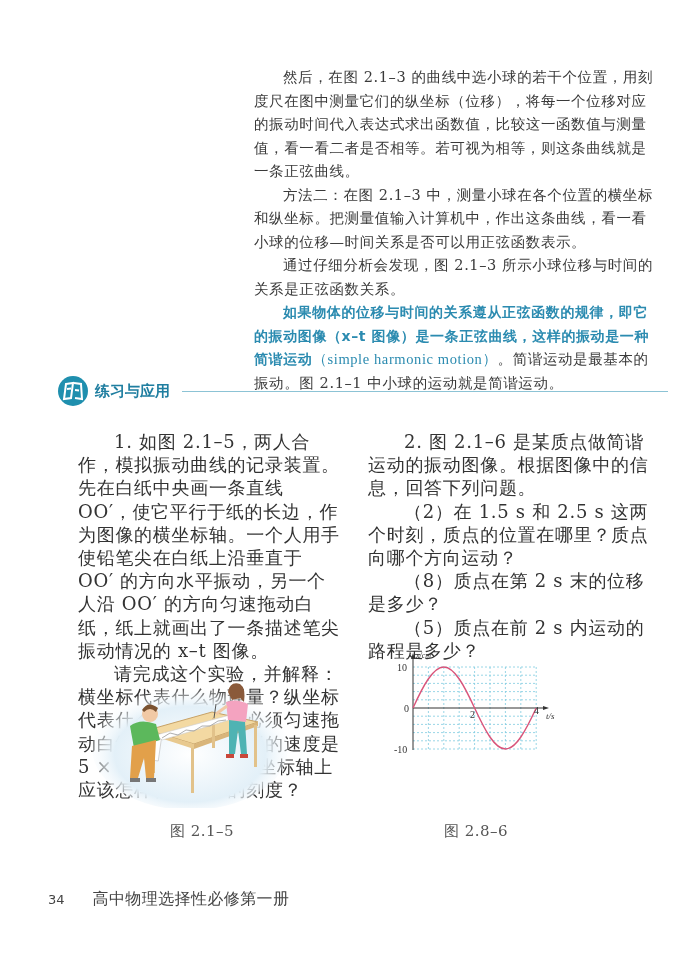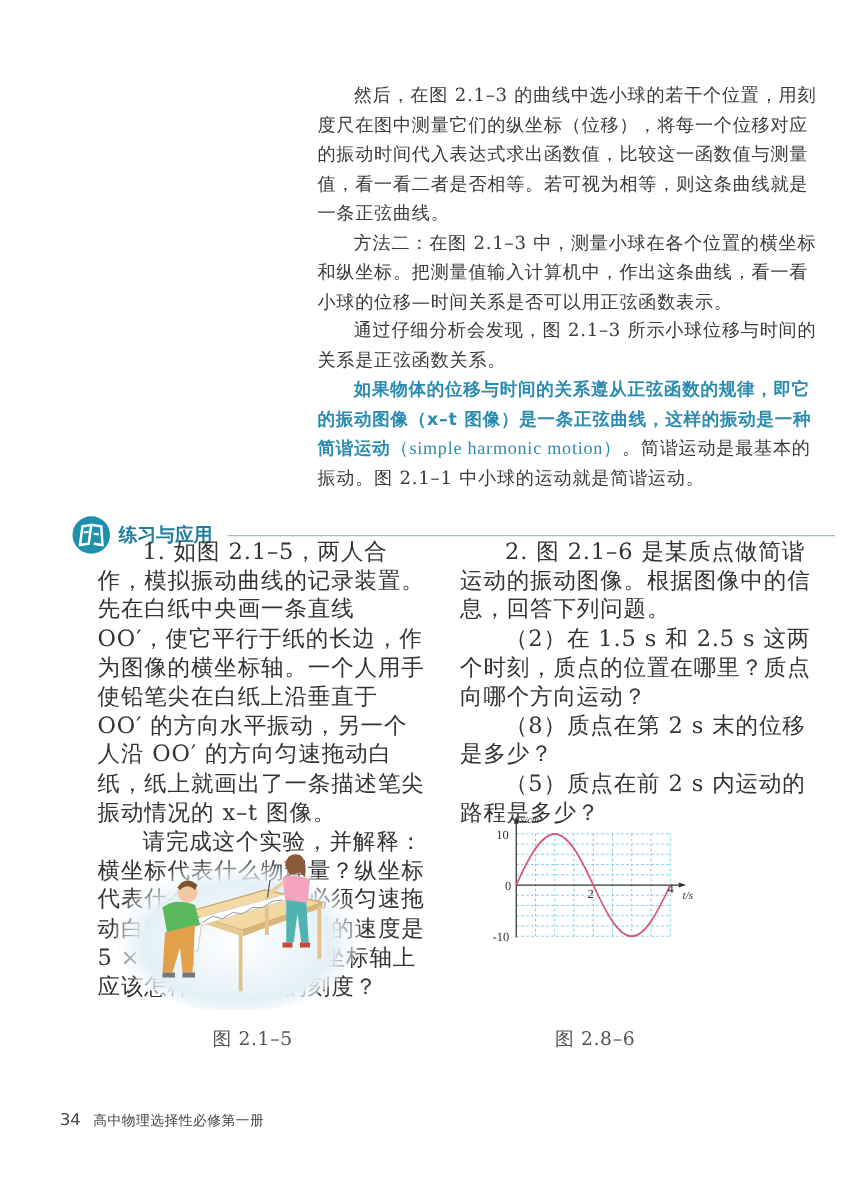--- a/index.html
+++ b/index.html
@@ -3,33 +3,33 @@
 <meta charset="utf-8">
 <style>
   html, body { margin:0; padding:0; }
   body { width:680px; height:954px; background:#ffffff; position:relative; overflow:hidden;
          font-family:"DejaVu Serif", "Liberation Serif", serif; color:#333; }
   .para { position:absolute; font-size:14.5px; line-height:23.5px; letter-spacing:0.6px; color:#3a3a3a; }
   .top-block { left:254px; top:66px; width:402px; }
   .top-block p { margin:0; text-indent:2em; }
   .hl { color:#2b8bb0; font-family:"DejaVu Sans", "Liberation Sans", sans-serif; font-weight:bold; font-size:14px; }
   .hl-en { color:#2b8bb0; font-family:"Liberation Serif", serif; }
-  .section-head { position:absolute; left:58px; top:412px; width:610px; height:32px; display:flex; align-items:center; }
+  .section-head { position:absolute; left:58px; top:375px; width:610px; height:32px; display:flex; align-items:center; }
   .section-icon { width:30px; height:30px; border-radius:50%; background:#1f8fae; display:flex; align-items:center; justify-content:center; }
   .section-title { margin-left:7px; font-family:"DejaVu Sans","Liberation Sans",sans-serif; font-weight:bold; font-size:15px; color:#1f7ea0; }
   .section-rule { flex:1; height:1px; background:#8cc3d5; margin-left:12px; }
   .col { position:absolute; font-size:18px; line-height:23.2px; letter-spacing:0.7px; color:#333; }
   .col p { margin:0; }
   .col .ind { text-indent:2em; }
   .col-left { left:78px; top:430px; width:262px; }
   .col-right { left:368px; top:430px; width:282px; }
   .caption { position:absolute; font-size:15px; color:#555; letter-spacing:0.5px; }
   .footer { position:absolute; left:48px; top:889px; display:flex; align-items:baseline; }
   .page-num { font-family:"DejaVu Sans","Liberation Sans",sans-serif; font-size:13px; color:#444; }
-  .book-title { margin-left:10px; font-size:11px; color:#444; letter-spacing:0.4px; }
+  .book-title { margin-left:28px; font-size:16px; color:#444; letter-spacing:0.4px; }
   .illus { position:absolute; left:90px; top:678px; width:200px; height:130px; }
   .chart { position:absolute; left:370px; top:650px; width:200px; height:120px; }
 </style>
 </head>
 <body>
 
 <div class="para top-block">
   <p>然后，在图 2.1–3 的曲线中选小球的若干个位置，用刻度尺在图中测量它们的纵坐标（位移），将每一个位移对应的振动时间代入表达式求出函数值，比较这一函数值与测量值，看一看二者是否相等。若可视为相等，则这条曲线就是一条正弦曲线。</p>
   <p>方法二：在图 2.1–3 中，测量小球在各个位置的横坐标和纵坐标。把测量值输入计算机中，作出这条曲线，看一看小球的位移—时间关系是否可以用正弦函数表示。</p>
   <p>通过仔细分析会发现，图 2.1–3 所示小球位移与时间的关系是正弦函数关系。</p>

